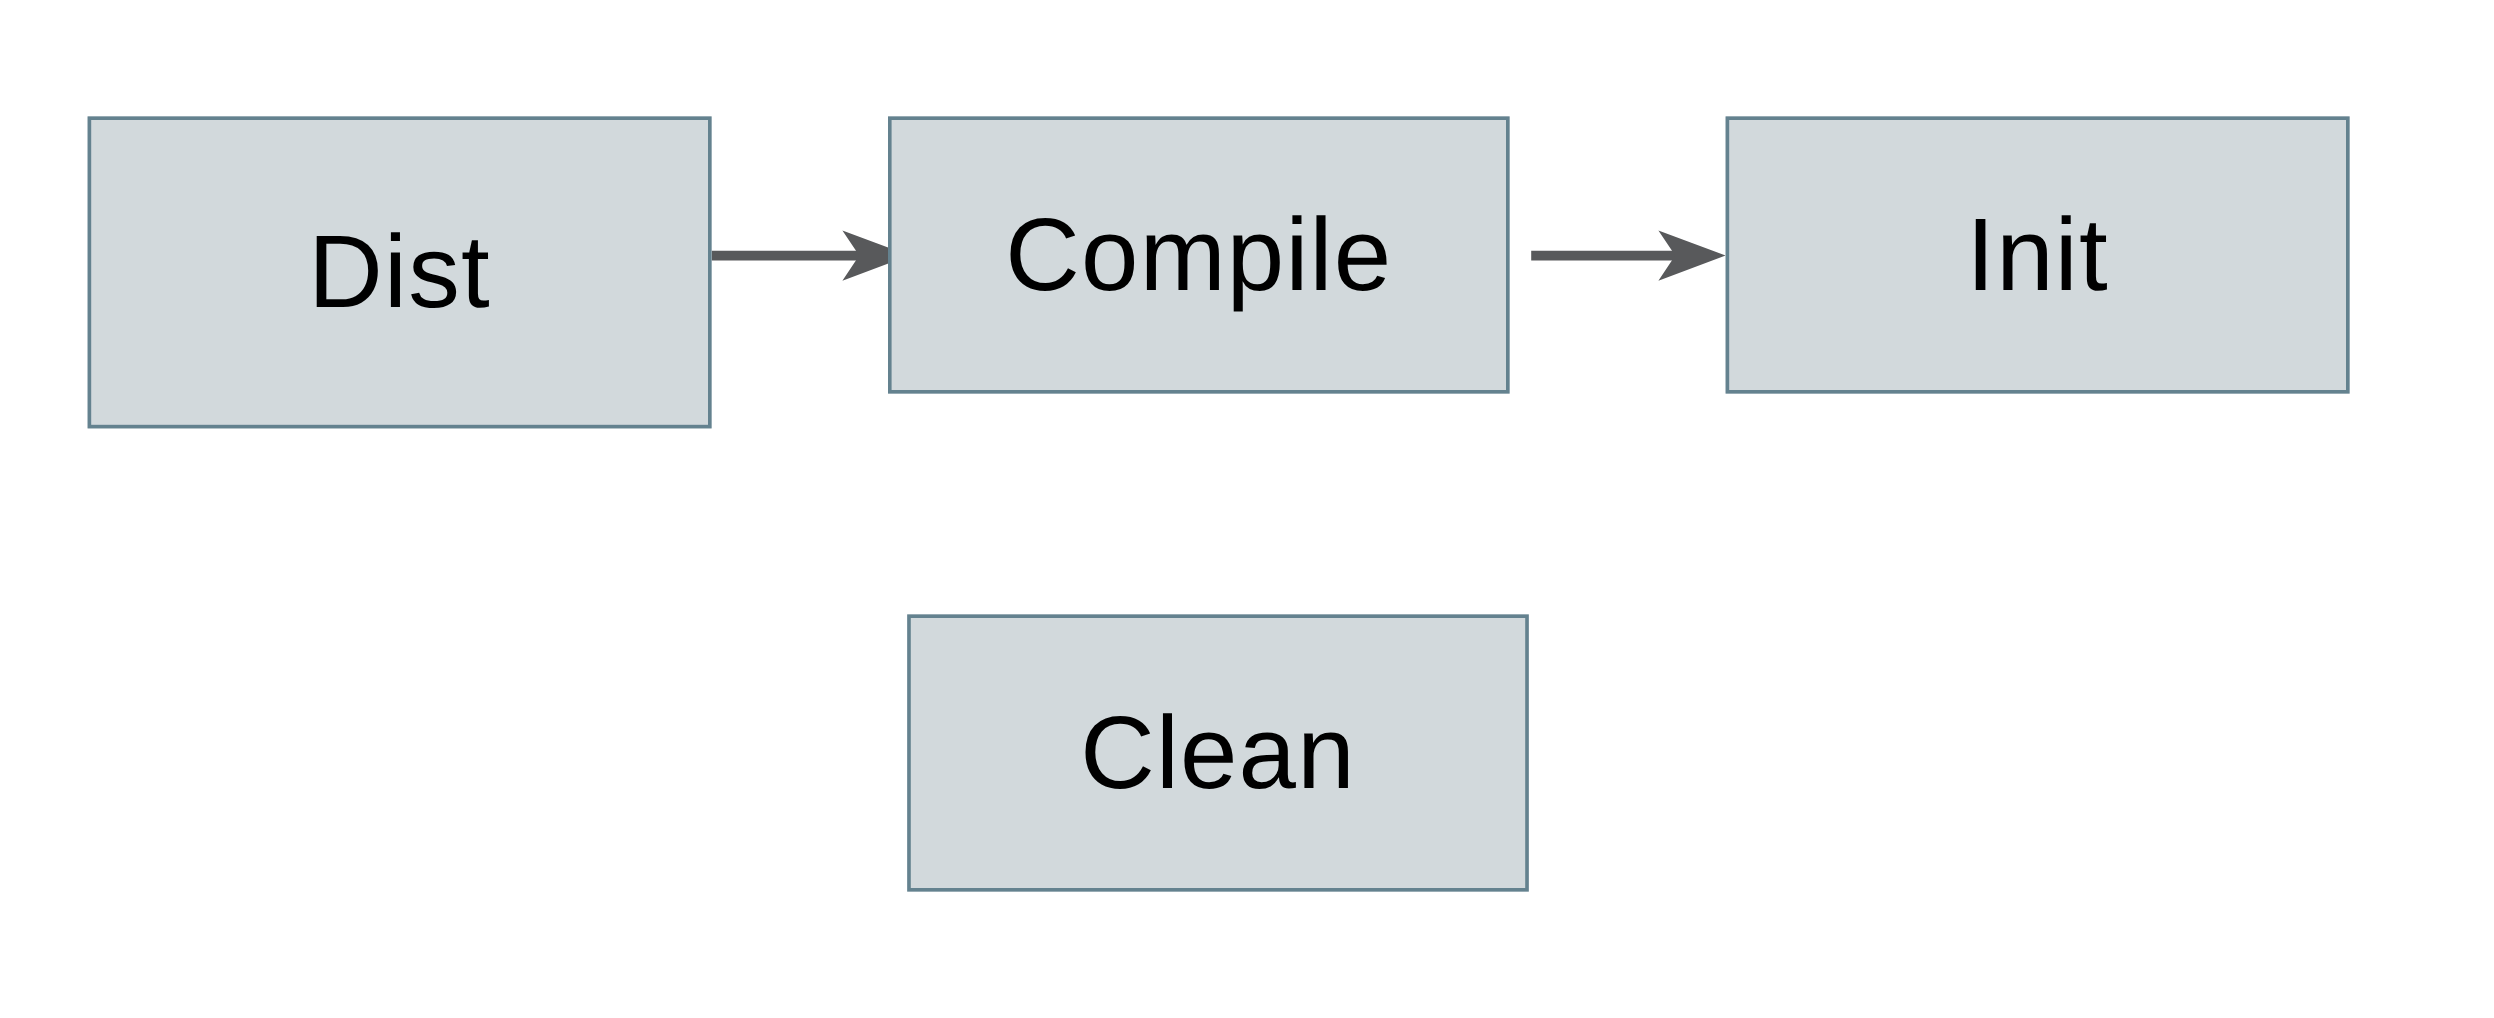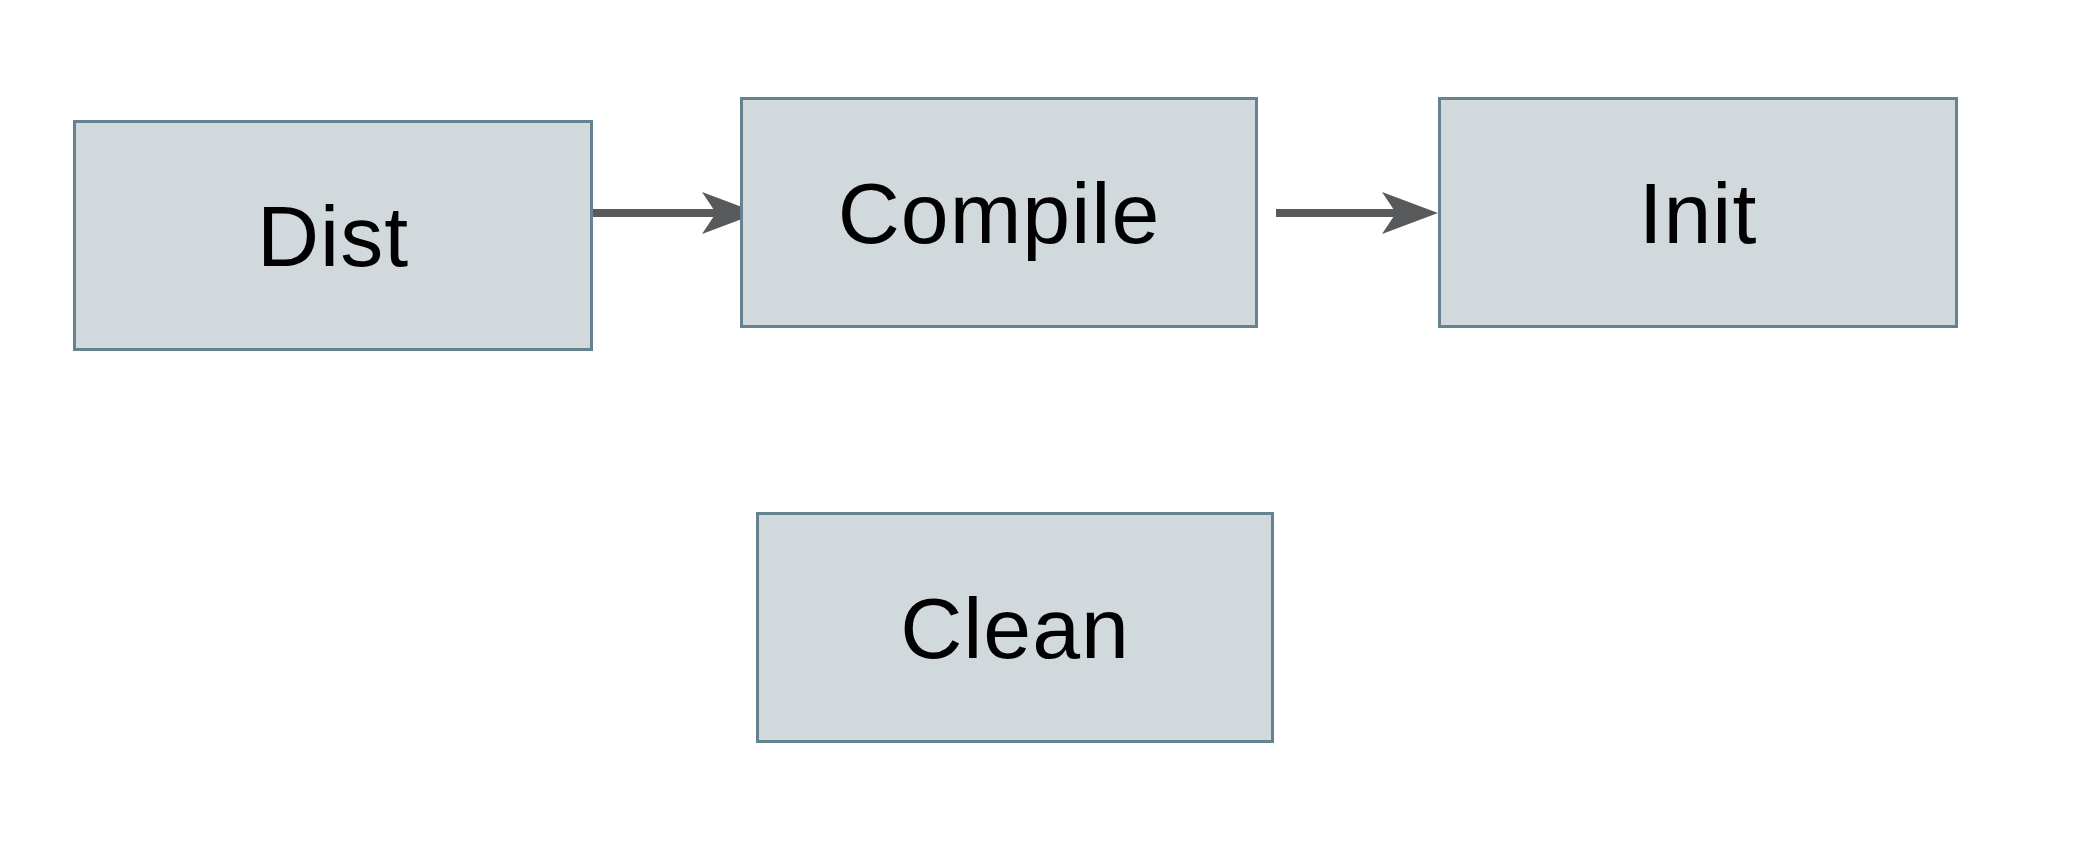--- a/index.html
+++ b/index.html
@@ -24,21 +24,21 @@
     align-items: center;
     justify-content: center;
   }
   .node-label {
     font-size: 86px;
     line-height: 1;
     color: var(--text, #000000);
     letter-spacing: 1px;
     user-select: none;
   }
-  #node-dist    { left:  73px; top:  97px; width: 520px; height: 231px; margin-top: 23px; }
+  #node-dist    { left:  73px; top:  97px; width: 520px; height: 260px; }
   #node-compile { left: 740px; top:  97px; width: 518px; height: 231px; }
   #node-init    { left: 1438px; top:  97px; width: 520px; height: 231px; }
   #node-clean   { left: 756px; top: 512px; width: 518px; height: 231px; }
   svg.edges {
     position: absolute;
     left: 0; top: 0;
     width: 2078px;
     height: 848px;
     pointer-events: none;
   }

